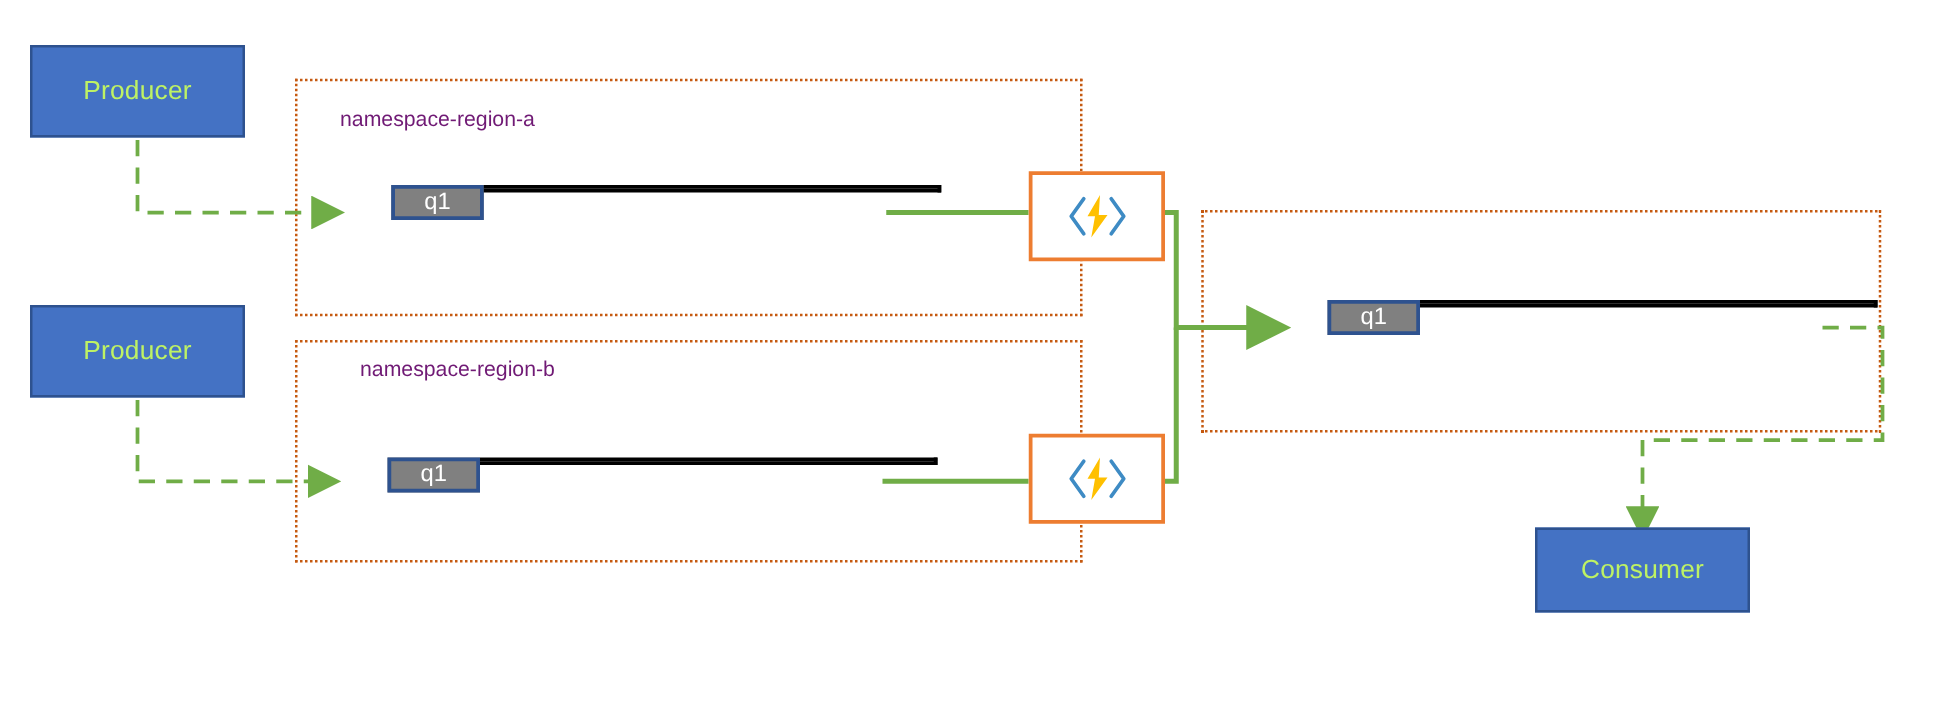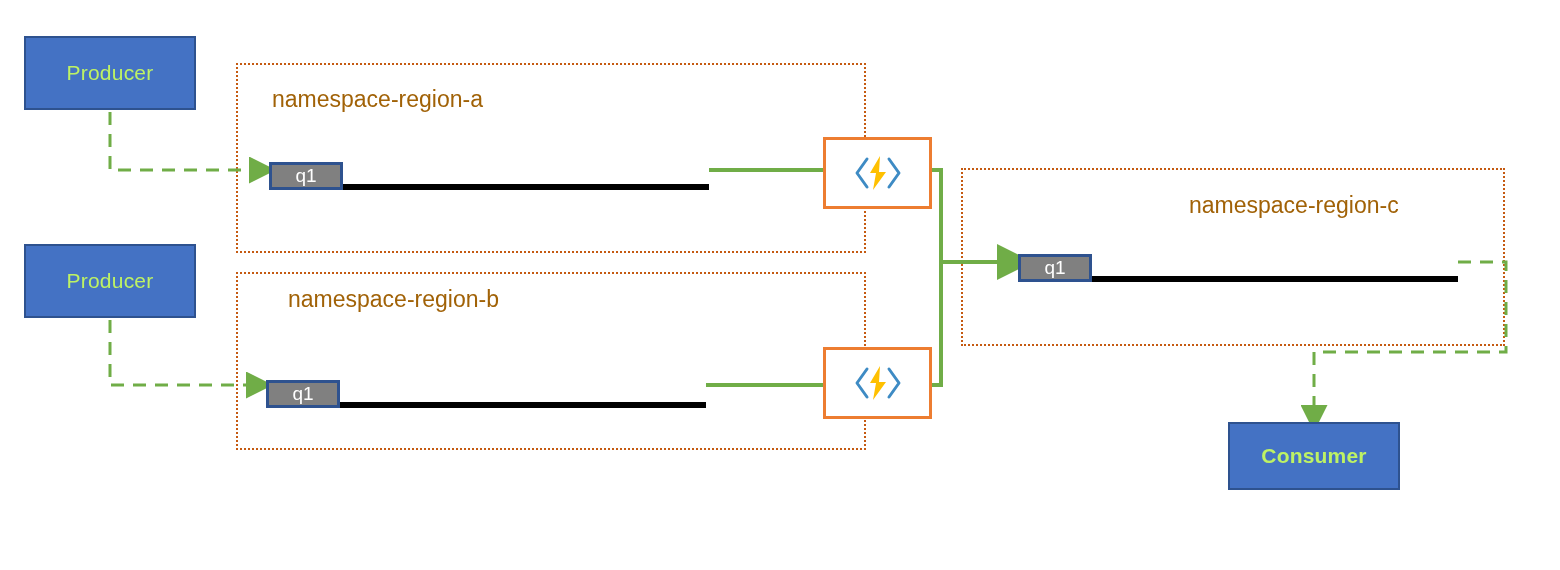--- a/index.html
+++ b/index.html
@@ -36,29 +36,30 @@
     letter-spacing: 0.2px;
   }
   .region-box {
     position: absolute;
     border: 2px dotted #C55A11;
     box-sizing: border-box;
     background: transparent;
   }
   .region-label {
     position: absolute;
-    font-size: 23px;
-    color: #a16207;
+    font-size: 17px;
+    color: #701a75;
     white-space: nowrap;
   }
   .queue {
     position: absolute;
     display: flex;
-    align-items: flex-end;
-    box-sizing: border-box;
+    align-items: flex-start;
+    box-sizing: border-box;
+    margin-left: 44px;
   }
   .queue-head {
     background: #808080;
     border: 3px solid #2E528F;
     box-sizing: border-box;
     display: flex;
     align-items: center;
     justify-content: center;
     color: #ffffff;
     font-size: 19px;
@@ -95,21 +96,20 @@
 
 <div id="canvas">
 
   <div class="region-box" id="region-box-0" style="left: 236px; top: 63px; width: 630px; height: 190px;"></div>
   <div class="region-label" id="region-label-0" style="left: 272px; top: 86px;">namespace-region-a</div>
 
   <div class="region-box" id="region-box-1" style="left: 236px; top: 272px; width: 630px; height: 178px;"></div>
   <div class="region-label" id="region-label-1" style="left: 272px; top: 286px; margin-left: 16px;">namespace-region-b</div>
 
   <div class="region-box" id="region-box-2" style="left: 961px; top: 168px; width: 544px; height: 178px;"></div>
-  <div class="region-label" id="region-label-2" style="left: 1189px; top: 192px;">namespace-region-c</div>
 
   <svg class="wires" id="wires-layer" viewBox="0 0 1560 570">
     <defs>
       <marker id="arrow-green" markerWidth="9" markerHeight="9" refX="1" refY="4.5" orient="auto" markerUnits="strokeWidth">
         <path d="M0,0 L9,4.5 L0,9 z" fill="#70AD47"></path>
       </marker>
     </defs>
     <g id="wires-group">
         <path d="M 110 112 L 110 170 L 252 170" fill="none" stroke="#70AD47" stroke-width="3" stroke-linecap="butt" stroke-linejoin="miter" stroke-dasharray="13,9" marker-end="url(#arrow-green)"></path>
         <path d="M 110 320 L 110 385 L 249 385" fill="none" stroke="#70AD47" stroke-width="3" stroke-linecap="butt" stroke-linejoin="miter" stroke-dasharray="13,9" marker-end="url(#arrow-green)"></path>
@@ -186,15 +186,15 @@
   <div class="func-box" id="func-1" style="left: 823px; top: 347px; width: 109px; height: 72px;">
     <svg width="50" height="40" viewBox="0 0 50 40">
       <path d="M14 6 L4 20 L14 34" fill="none" stroke="#3E8BC4" stroke-width="3" stroke-linecap="round" stroke-linejoin="round"></path>
       <path d="M36 6 L46 20 L36 34" fill="none" stroke="#3E8BC4" stroke-width="3" stroke-linecap="round" stroke-linejoin="round"></path>
       <path d="M27 3 L17 20 L23 20 L20 37 L33 19 L26 19 Z" fill="#FFC000"></path>
     </svg>
   </div>
 
   <div class="endpoint-box" id="endpoint-0" style="left: 24px; top: 36px; width: 172px; height: 74px;">Producer</div>
   <div class="endpoint-box" id="endpoint-1" style="left: 24px; top: 244px; width: 172px; height: 74px;">Producer</div>
-  <div class="endpoint-box" id="endpoint-2" style="left: 1228px; top: 422px; width: 172px; height: 68px; font-weight: bold;">Consumer</div>
+  <div class="endpoint-box" id="endpoint-2" style="left: 1228px; top: 422px; width: 172px; height: 68px;">Consumer</div>
 
 </div>
 
 </body></html>

